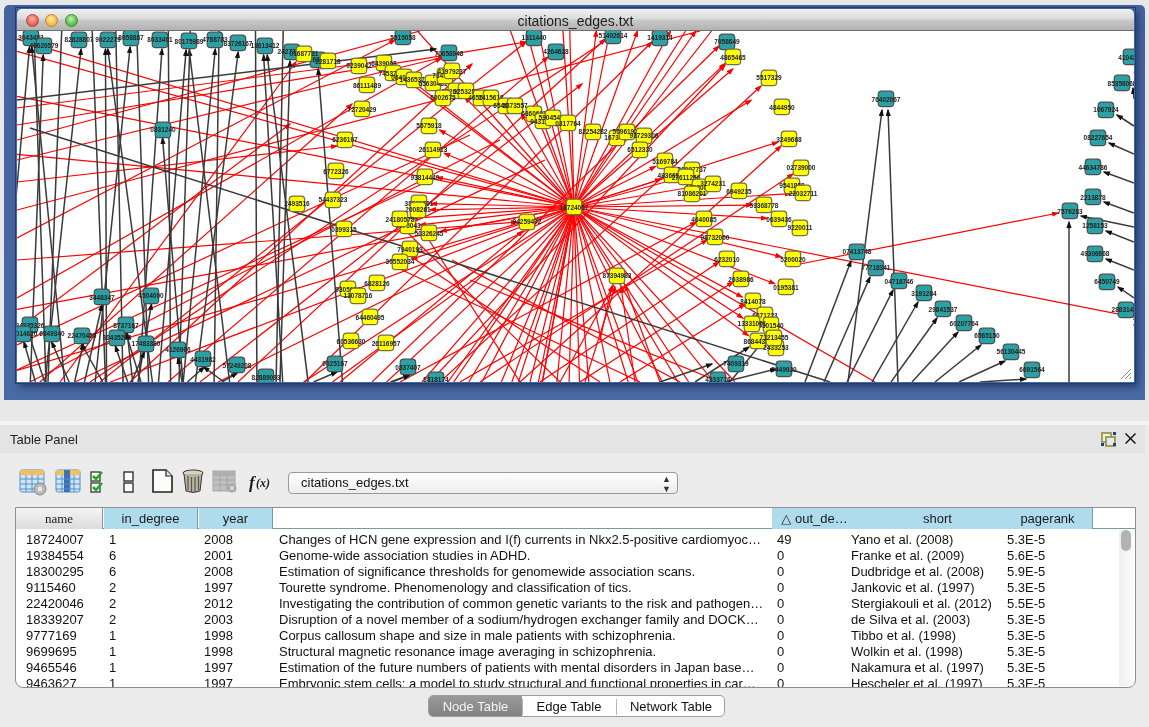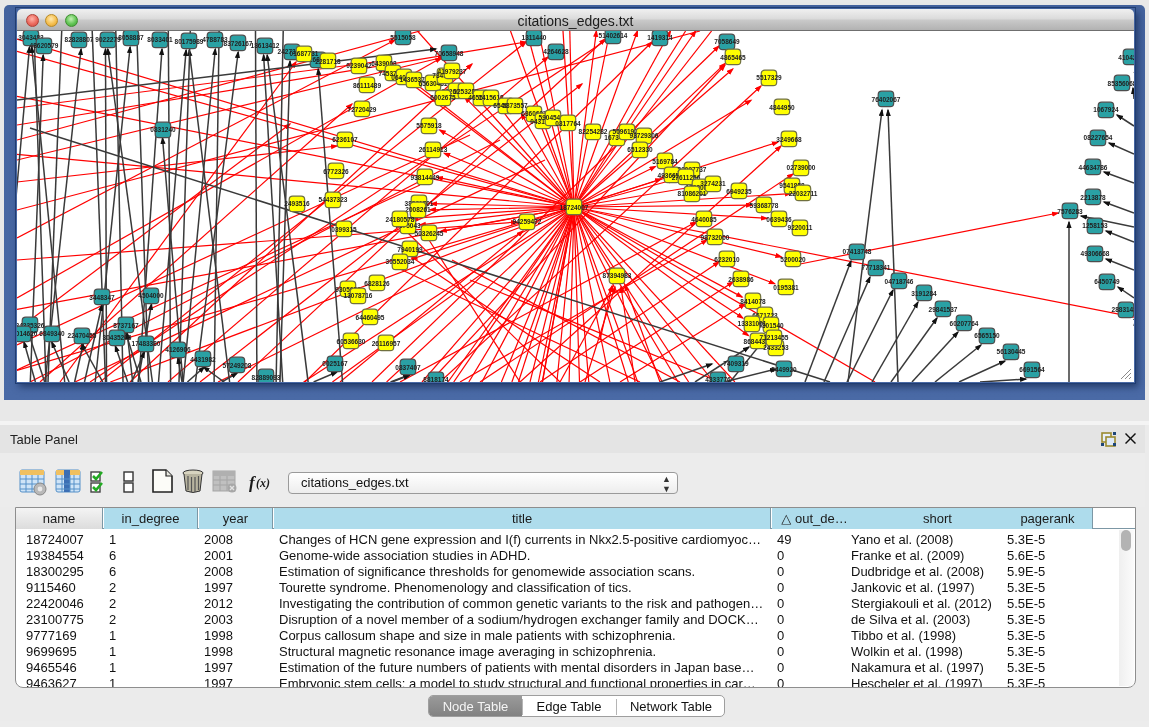--- a/index.html
+++ b/index.html
@@ -640,24 +640,23 @@
           <circle cx="21" cy="19" r="4.5" fill="#9b9b9b"></circle>
           <path d="M19 17 l4 4 M23 17 l-4 4" stroke="#e0e0e0" stroke-width="1.4"></path>
         </g>
         <text x="231" y="19" font-family="Liberation Serif, serif" font-style="italic" font-weight="bold" font-size="17" fill="#1a1a1a">f</text>
         <text x="238" y="18" font-family="Liberation Serif, serif" font-style="italic" font-weight="bold" font-size="12" fill="#1a1a1a">(x)</text>
       </svg>
     <div class="combo">citations_edges.txt<span class="arr">▲<br>▼</span></div>
   </div>
   <div id="tbl">
     <div class="hrow">
-      <div class="hcell hname" style="left:0;width:87px;">name</div>
+      <div class="hcell hname" style="left:0;width:87px;font-family:Liberation Serif, serif;">name</div>
       <div class="hcell" style="left:88px;width:94px;">in_degree</div>
       <div class="hcell" style="left:183px;width:74px;">year</div>
-      <div class="hcell" style="left:258px;width:497px;">title</div>
       <div class="hcell" style="left:756px;width:86px;">△ out_de…</div>
       <div class="hcell" style="left:830px;width:184px;">short</div>
       <div class="hcell" style="left:987px;width:90px;border-right:1px solid #7c97a5;">pagerank</div>
     </div>
     <div class="trow" style="top:24px;">
         <span style="left:10px;">18724007</span>
         <span style="left:93px;">1</span>
         <span style="left:188px;">2008</span>
         <span style="left:263px;">Changes of HCN gene expression and I(f) currents in Nkx2.5-positive cardiomyoc…</span>
         <span style="left:761px;">49</span>
@@ -694,21 +693,21 @@
 <div class="trow" style="top:88px;">
         <span style="left:10px;">22420046</span>
         <span style="left:93px;">2</span>
         <span style="left:188px;">2012</span>
         <span style="left:263px;">Investigating the contribution of common genetic variants to the risk and pathogen…</span>
         <span style="left:761px;">0</span>
         <span style="left:835px;">Stergiakouli et al. (2012)</span>
         <span style="left:991px;">5.5E-5</span>
       </div>
 <div class="trow" style="top:104px;">
-        <span style="left:10px;">23100775</span>
+        <span style="left:10px;">18339207</span>
         <span style="left:93px;">2</span>
         <span style="left:188px;">2003</span>
         <span style="left:263px;">Disruption of a novel member of a sodium/hydrogen exchanger family and DOCK…</span>
         <span style="left:761px;">0</span>
         <span style="left:835px;">de Silva et al. (2003)</span>
         <span style="left:991px;">5.3E-5</span>
       </div>
 <div class="trow" style="top:120px;">
         <span style="left:10px;">9777169</span>
         <span style="left:93px;">1</span>

